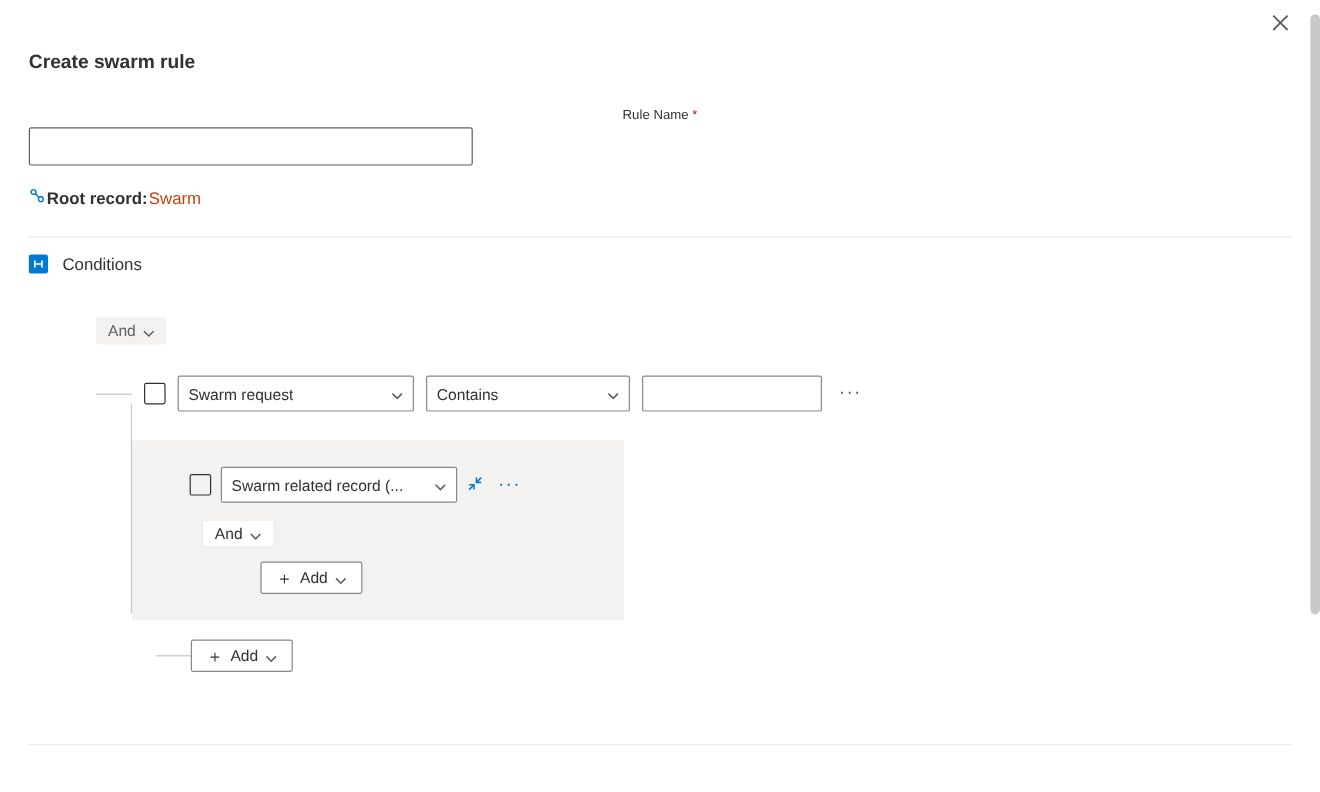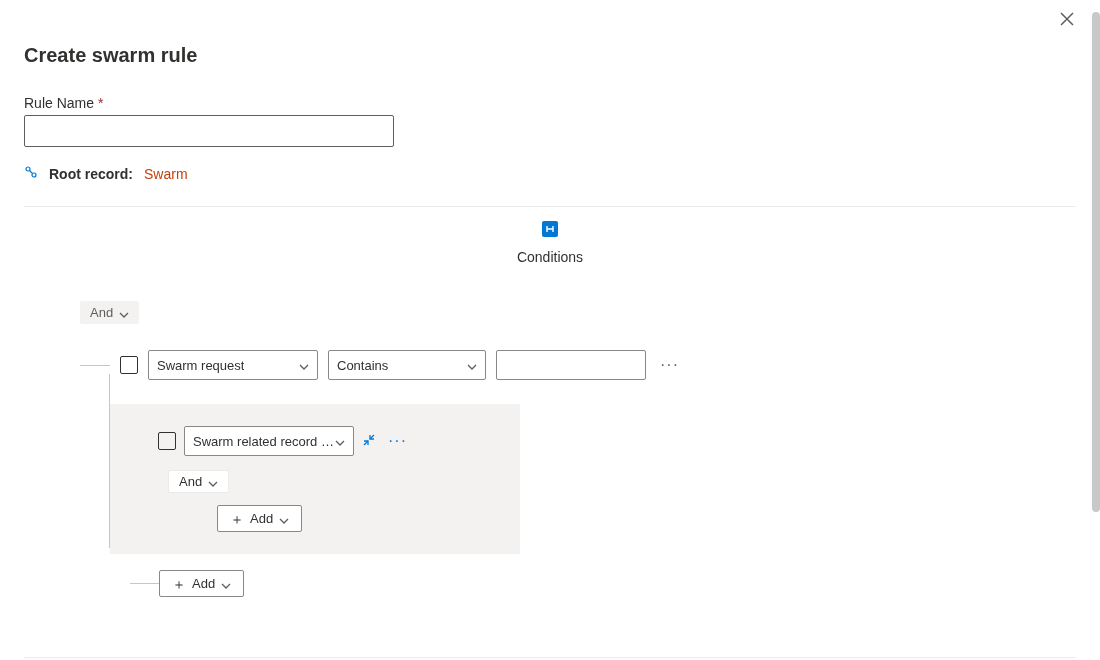--- a/index.html
+++ b/index.html
@@ -32,55 +32,56 @@
       width: 16px;
       height: 16px;
       cursor: pointer;
       color: #605e5c;
     }
     .close-btn svg { width: 14px; height: 14px; }
     .panel {
       padding: 44px 24px 0 24px;
     }
     .title {
-      font-size: 20px;
+      font-size: 16px;
       font-weight: 600;
       margin: 0 0 2px 0;
       color: #323130;
     }
     .subtitle {
       font-size: 14px;
       color: #605e5c;
       margin: 0;
     }
     .learn-more {
       color: #0078d4;
       text-decoration: underline;
       cursor: pointer;
     }
     .field-label {
-      font-size: 14px;
+      font-size: 11px;
       color: #323130;
       margin-top: 28px;
       margin-bottom: 4px;
+      text-align: center;
     }
     .required { color: #a4262c; }
     .text-input {
       width: 370px;
       height: 32px;
       border: 1px solid #605e5c;
       border-radius: 2px;
       padding: 0 8px;
       font-size: 14px;
     }
     .root-record-row {
       margin-top: 18px;
       display: flex;
       align-items: center;
-      gap: 11px;
+      gap: 1px;
     }
     .root-record-icon {
       color: #0078d4;
       font-size: 14px;
     }
     .root-record-label { font-weight: 600; font-size: 14px; }
     .root-record-value { font-size: 14px; color: #c2410c; }
     .root-record-desc {
       font-size: 12px;
       color: #605e5c;
@@ -169,22 +170,22 @@
       border: 1px solid #8a8886;
       border-radius: 2px;
       padding: 0 8px;
       display: flex;
       align-items: center;
       justify-content: space-between;
       font-size: 13px;
       cursor: pointer;
       background: #fff;
     }
-    .dropdown.w-field { width: 170px; }
-    .dropdown.w-op { width: 158px; }
+    .dropdown.w-field { width: 197px; }
+    .dropdown.w-op { width: 170px; }
     .dropdown.w-op-sm { width: 108px; }
     .value-input {
       width: 150px;
       height: 30px;
       border: 1px solid #8a8886;
       border-radius: 2px;
       padding: 0 8px;
       font-size: 13px;
     }
     .row-more {
@@ -285,21 +286,21 @@
           <circle cx="10" cy="10" r="2" fill="none" stroke="#0078d4" stroke-width="1.2"></circle>
           <path d="M5.5 5.5 L8.5 8.5" stroke="#0078d4" stroke-width="1.2"></path>
         </svg>
     </span>
     <span class="root-record-label">Root record:</span>
     <span class="root-record-value">Swarm</span>
   </div>
 
   <hr class="divider">
 
-  <div class="section-header" style="margin-top:14px;flex-direction:column;">
+  <div class="section-header" style="margin-top:14px;">
     <div class="section-icon">
       <svg width="10" height="10" viewBox="0 0 10 10">
           <path d="M2 2 L2 8 M2 5 L8 5 M8 2 L8 8" stroke="#fff" stroke-width="1.4" fill="none"></path>
         </svg>
     </div>
     <div class="section-title">Conditions</div>
   </div>
 
   <div class="conditions-body">
     <div class="and-chip">

